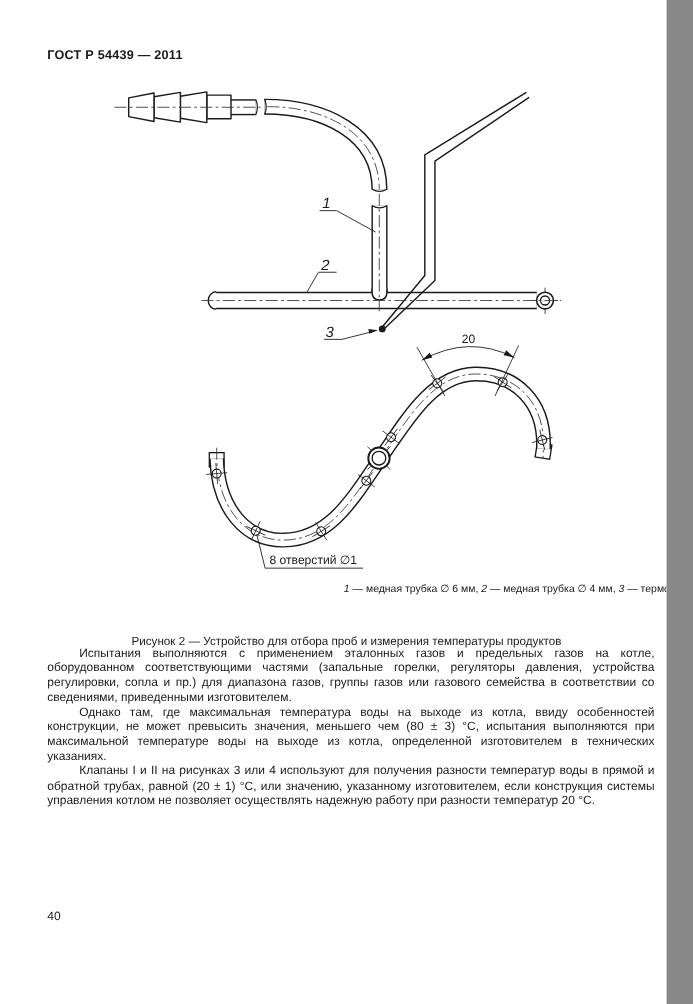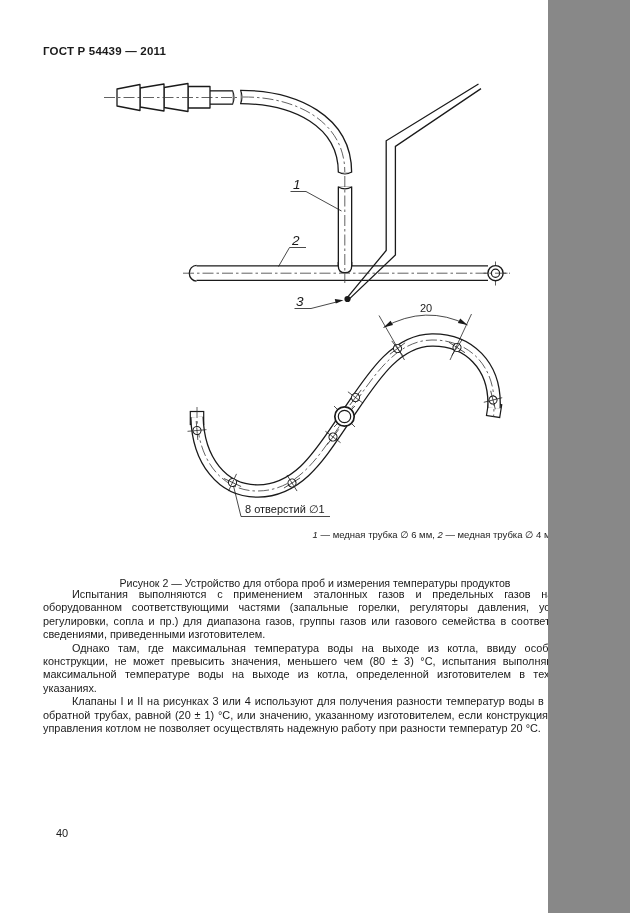--- a/index.html
+++ b/index.html
@@ -1,18 +1,18 @@
 <!DOCTYPE html>
 <html lang="ru"><head>
 <meta charset="utf-8">
 <style>
   html,body{margin:0;padding:0;background:#888;}
   .page{
     position:relative;
-    width:548px;height:913px;
+    width:606px;height:913px;
     background:#ffffff;
     font-family:"Liberation Sans", sans-serif;
     color:#1a1a1a;
     overflow:hidden;
   }
   .doc-header{
     position:absolute;left:43px;top:45px;
     font-size:11.5px;font-weight:bold;letter-spacing:.2px;
   }
   svg.fig{position:absolute;left:0;top:0;}
@@ -29,21 +29,21 @@
     text-align:center;font-size:10.6px;line-height:13.5px;
   }
   .body-text{
     position:absolute;left:43px;top:588px;width:552px;
     font-size:10.9px;line-height:13.4px;
   }
   .body-text p{
     margin:0;text-indent:29px;text-align:justify;
   }
   .page-number{
-    position:absolute;left:56px;top:827px;
+    position:absolute;left:43px;top:827px;
     font-size:11px;
     text-align:right;
   }
 </style>
 </head>
 <body>
 
 <div class="page">
 
   <div class="doc-header">ГОСТ Р 54439 — 2011</div>

